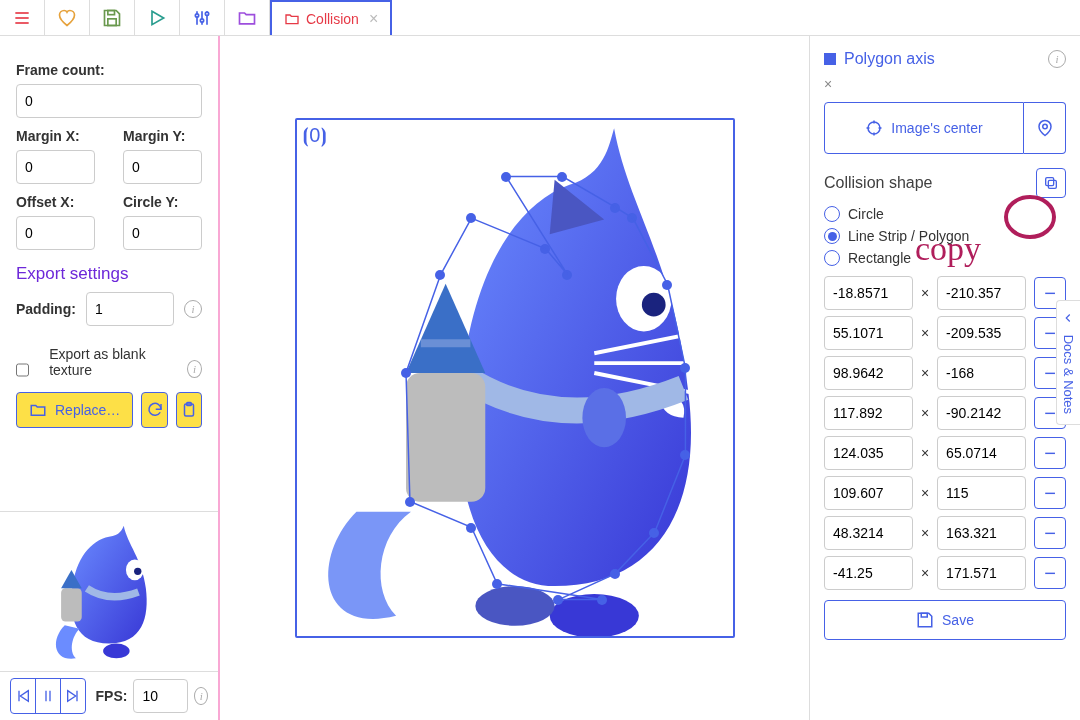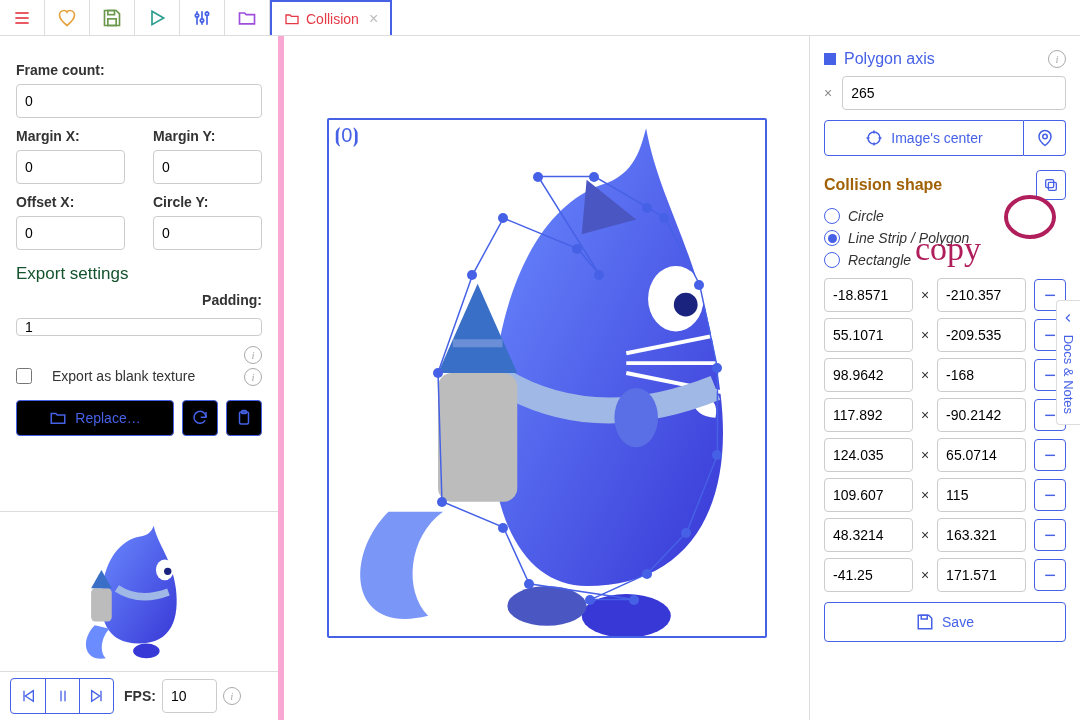--- a/index.html
+++ b/index.html
@@ -3,33 +3,33 @@
 <meta charset="utf-8">
 <style>
   * { box-sizing: border-box; margin: 0; padding: 0; }
   body { font-family: -apple-system, BlinkMacSystemFont, "Segoe UI", sans-serif; font-size: 14px; color: #333; background: #fff; width: 1080px; height: 720px; overflow: hidden; position: relative; }
   .topbar { display: flex; height: 36px; border-bottom: 1px solid #ddd; }
   .topbar .btn { width: 45px; display: flex; align-items: center; justify-content: center; border-right: 1px solid #ddd; cursor: pointer; }
   .topbar .btn svg { width: 20px; height: 20px; }
   .tab { display: flex; align-items: center; padding: 0 12px; border: 2px solid #4661e6; border-bottom: none; color: #e63946; font-weight: 500; gap: 6px; }
   .tab .close { color: #bbb; cursor: pointer; font-size: 16px; margin-left: 4px; }
   .main { display: flex; height: 684px; }
-  .left { width: 284px; border-right: 6px solid #f9a8d4; display: flex; flex-direction: column; }
+  .left { width: 220px; border-right: 2px solid #f9a8d4; display: flex; flex-direction: column; }
   .left-top { flex: 1; padding: 16px; overflow-y: auto; border-bottom: 1px solid #ddd; }
   .fieldlabel { font-weight: 600; font-size: 14px; margin-bottom: 6px; margin-top: 10px; }
   .left-top .row2 { display: flex; gap: 28px; }
   .left-top .row2 > div { flex: 1; }
   input[type=text] { width: 100%; height: 34px; border: 1px solid #ccc; border-radius: 4px; padding: 0 8px; font-size: 14px; }
-  .export-h { color: #14532d; font-size: 17px; font-weight: 500; margin-top: 14px; margin-bottom: 8px; }
-  .padding-row { display: flex; align-items: flex-end; gap: 10px; flex-direction: column; }
+  .export-h { color: #6d28d9; font-size: 17px; font-weight: 500; margin-top: 14px; margin-bottom: 8px; }
+  .padding-row { display: flex; align-items: center; gap: 10px; }
   .info-icon { width: 18px; height: 18px; border: 1.5px solid #aaa; border-radius: 50%; display: inline-flex; align-items: center; justify-content: center; color: #aaa; font-style: italic; font-size: 11px; font-family: serif; }
-  .cbrow { display: flex; align-items: flex-start; gap: 20px; margin-top: 4px; }
+  .cbrow { display: flex; align-items: flex-end; gap: 20px; margin-top: 20px; }
   .cbrow input { width: 16px; height: 16px; }
   .action-row { display: flex; gap: 8px; margin-top: 14px; }
-  .obtn { border: 1.5px solid #4661e6; background: #000000; color: #4661e6; border-radius: 4px; height: 36px; display: flex; align-items: center; justify-content: center; cursor: pointer; font-weight: 500; }
+  .obtn { border: 1.5px solid #4661e6; background: #fde047; color: #4661e6; border-radius: 4px; height: 36px; display: flex; align-items: center; justify-content: center; cursor: pointer; font-weight: 500; }
   .obtn.replace { flex: 1; gap: 8px; padding: 0 12px; }
   .obtn.sq { width: 36px; }
   .left-preview { height: 160px; display: flex; align-items: center; justify-content: center; border-bottom: 1px solid #ddd; }
   .left-controls { height: 48px; display: flex; align-items: center; padding: 0 10px; gap: 6px; }
   .left-controls .group { display: flex; border: 1.5px solid #4661e6; border-radius: 4px; overflow: hidden; }
   .left-controls .group .gbtn { width: 34px; height: 34px; display: flex; align-items: center; justify-content: center; color: #4661e6; cursor: pointer; }
   .left-controls .group .gbtn + .gbtn { border-left: 1px solid #4661e6; }
   .fpslabel { font-weight: 600; margin-left: 4px; }
   .center { flex: 1; display: flex; flex-direction: column; border-right: 1px solid #ddd; }
   .canvas-wrap { flex: 1; padding: 18px; display: flex; align-items: center; justify-content: center; position: relative; }
@@ -40,27 +40,27 @@
   .slider .rail { position: absolute; left: 0; right: 0; top: 50%; height: 2px; background: #ccc; }
   .slider .rail .tick { position: absolute; top: -4px; width: 1px; height: 10px; background: #ccc; }
   .slider .thumb { position: absolute; top: 50%; left: 45%; width: 22px; height: 22px; background: #4661e6; border-radius: 50%; transform: translate(-50%,-50%); }
   .right { width: 270px; padding: 14px 14px; overflow-y: auto; position: relative; }
   .sec-h { color: #4661e6; font-size: 16px; font-weight: 500; display: flex; align-items: center; gap: 8px; }
   .sec-h .sq { width: 12px; height: 12px; background: #4661e6; display: inline-block; }
   .xy { display: flex; align-items: center; gap: 10px; margin-top: 8px; }
   .xy input { flex: 1; }
   .xy .x { color: #888; }
   .btnrow { display: flex; margin-top: 10px; }
-  .btnrow .main-btn { flex: 1; border: 1.5px solid #4661e6; background: #fff; color: #4661e6; border-radius: 4px 0 0 4px; height: 36px; display: flex; align-items: center; justify-content: center; gap: 8px; font-weight: 500; cursor: pointer; }
+  .btnrow .main-btn { flex: 1; border: 1.5px solid #4661e6; background: #fff; color: #4661e6; border-radius: 4px 0 0 4px; height: 52px; display: flex; align-items: center; justify-content: center; gap: 8px; font-weight: 500; cursor: pointer; }
   .btnrow .pin { width: 42px; border: 1.5px solid #4661e6; border-left: none; border-radius: 0 4px 4px 0; display: flex; align-items: center; justify-content: center; color: #4661e6; cursor: pointer; }
   .coll-h { display: flex; align-items: center; justify-content: space-between; margin-top: 14px; }
-  .coll-h .ttl { color: #a16207; font-size: 16px; font-weight: 700; }
+  .coll-h .ttl { color: #404040; font-size: 16px; font-weight: 400; }
   .copybtn { width: 30px; height: 30px; border: 1.5px solid #4661e6; border-radius: 4px; display: flex; align-items: center; justify-content: center; color: #4661e6; cursor: pointer; }
   .radios { margin-top: 8px; }
-  .radio { display: flex; align-items: center; gap: 8px; margin: 6px 0; cursor: pointer; font-style: italic; }
+  .radio { display: flex; align-items: center; gap: 8px; margin: 6px 0; cursor: pointer; }
   .rdio { width: 16px; height: 16px; border: 1.5px solid #4661e6; border-radius: 50%; display: inline-flex; align-items: center; justify-content: center; }
   .rdio.on::after { content: ""; width: 9px; height: 9px; background: #4661e6; border-radius: 50%; }
   .coords { margin-top: 10px; display: flex; flex-direction: column; gap: 6px; }
   .crow { display: flex; align-items: center; gap: 8px; }
   .crow input { flex: 1; min-width: 0; }
   .minus { width: 32px; height: 32px; border: 1.5px solid #4661e6; border-radius: 4px; display: flex; align-items: center; justify-content: center; color: #4661e6; cursor: pointer; font-size: 20px; }
   .save-btn { margin-top: 10px; border: 1.5px solid #4661e6; background: #fff; color: #4661e6; border-radius: 4px; height: 40px; display: flex; align-items: center; justify-content: center; gap: 8px; font-weight: 500; cursor: pointer; width: 100%; }
   .docs-tab { position: absolute; right: 0; top: 300px; transform: translateX(0); writing-mode: vertical-rl; background: #fff; border: 1px solid #ddd; border-right: none; padding: 10px 4px; color: #4661e6; font-size: 13px; border-radius: 4px 0 0 4px; }
   .hand { position: absolute; pointer-events: none; }
   .dot { width: 10px; height: 10px; background: #4661e6; border-radius: 50%; position: absolute; transform: translate(-50%,-50%); }
@@ -274,21 +274,20 @@
   <div class="right">
     <div style="display:flex;justify-content:space-between;align-items:center">
       <div class="sec-h">
           <span class="sq"></span>
           <span>Polygon axis</span>
         </div>
       <span class="info-icon">i</span>
     </div>
     <div class="xy">
       <span class="x">×</span>
-      <input type="text" value="265" style="">
     </div>
     <div class="btnrow">
       <div class="main-btn">
         <svg width="18" height="18" viewBox="0 0 24 24" stroke="#4661e6" stroke-width="2" fill="none">
             <circle cx="12" cy="12" r="8"></circle>
             <line x1="12" y1="2" x2="12" y2="6"></line>
             <line x1="12" y1="18" x2="12" y2="22"></line>
             <line x1="2" y1="12" x2="6" y2="12"></line>
             <line x1="18" y1="12" x2="22" y2="12"></line>
           </svg>

